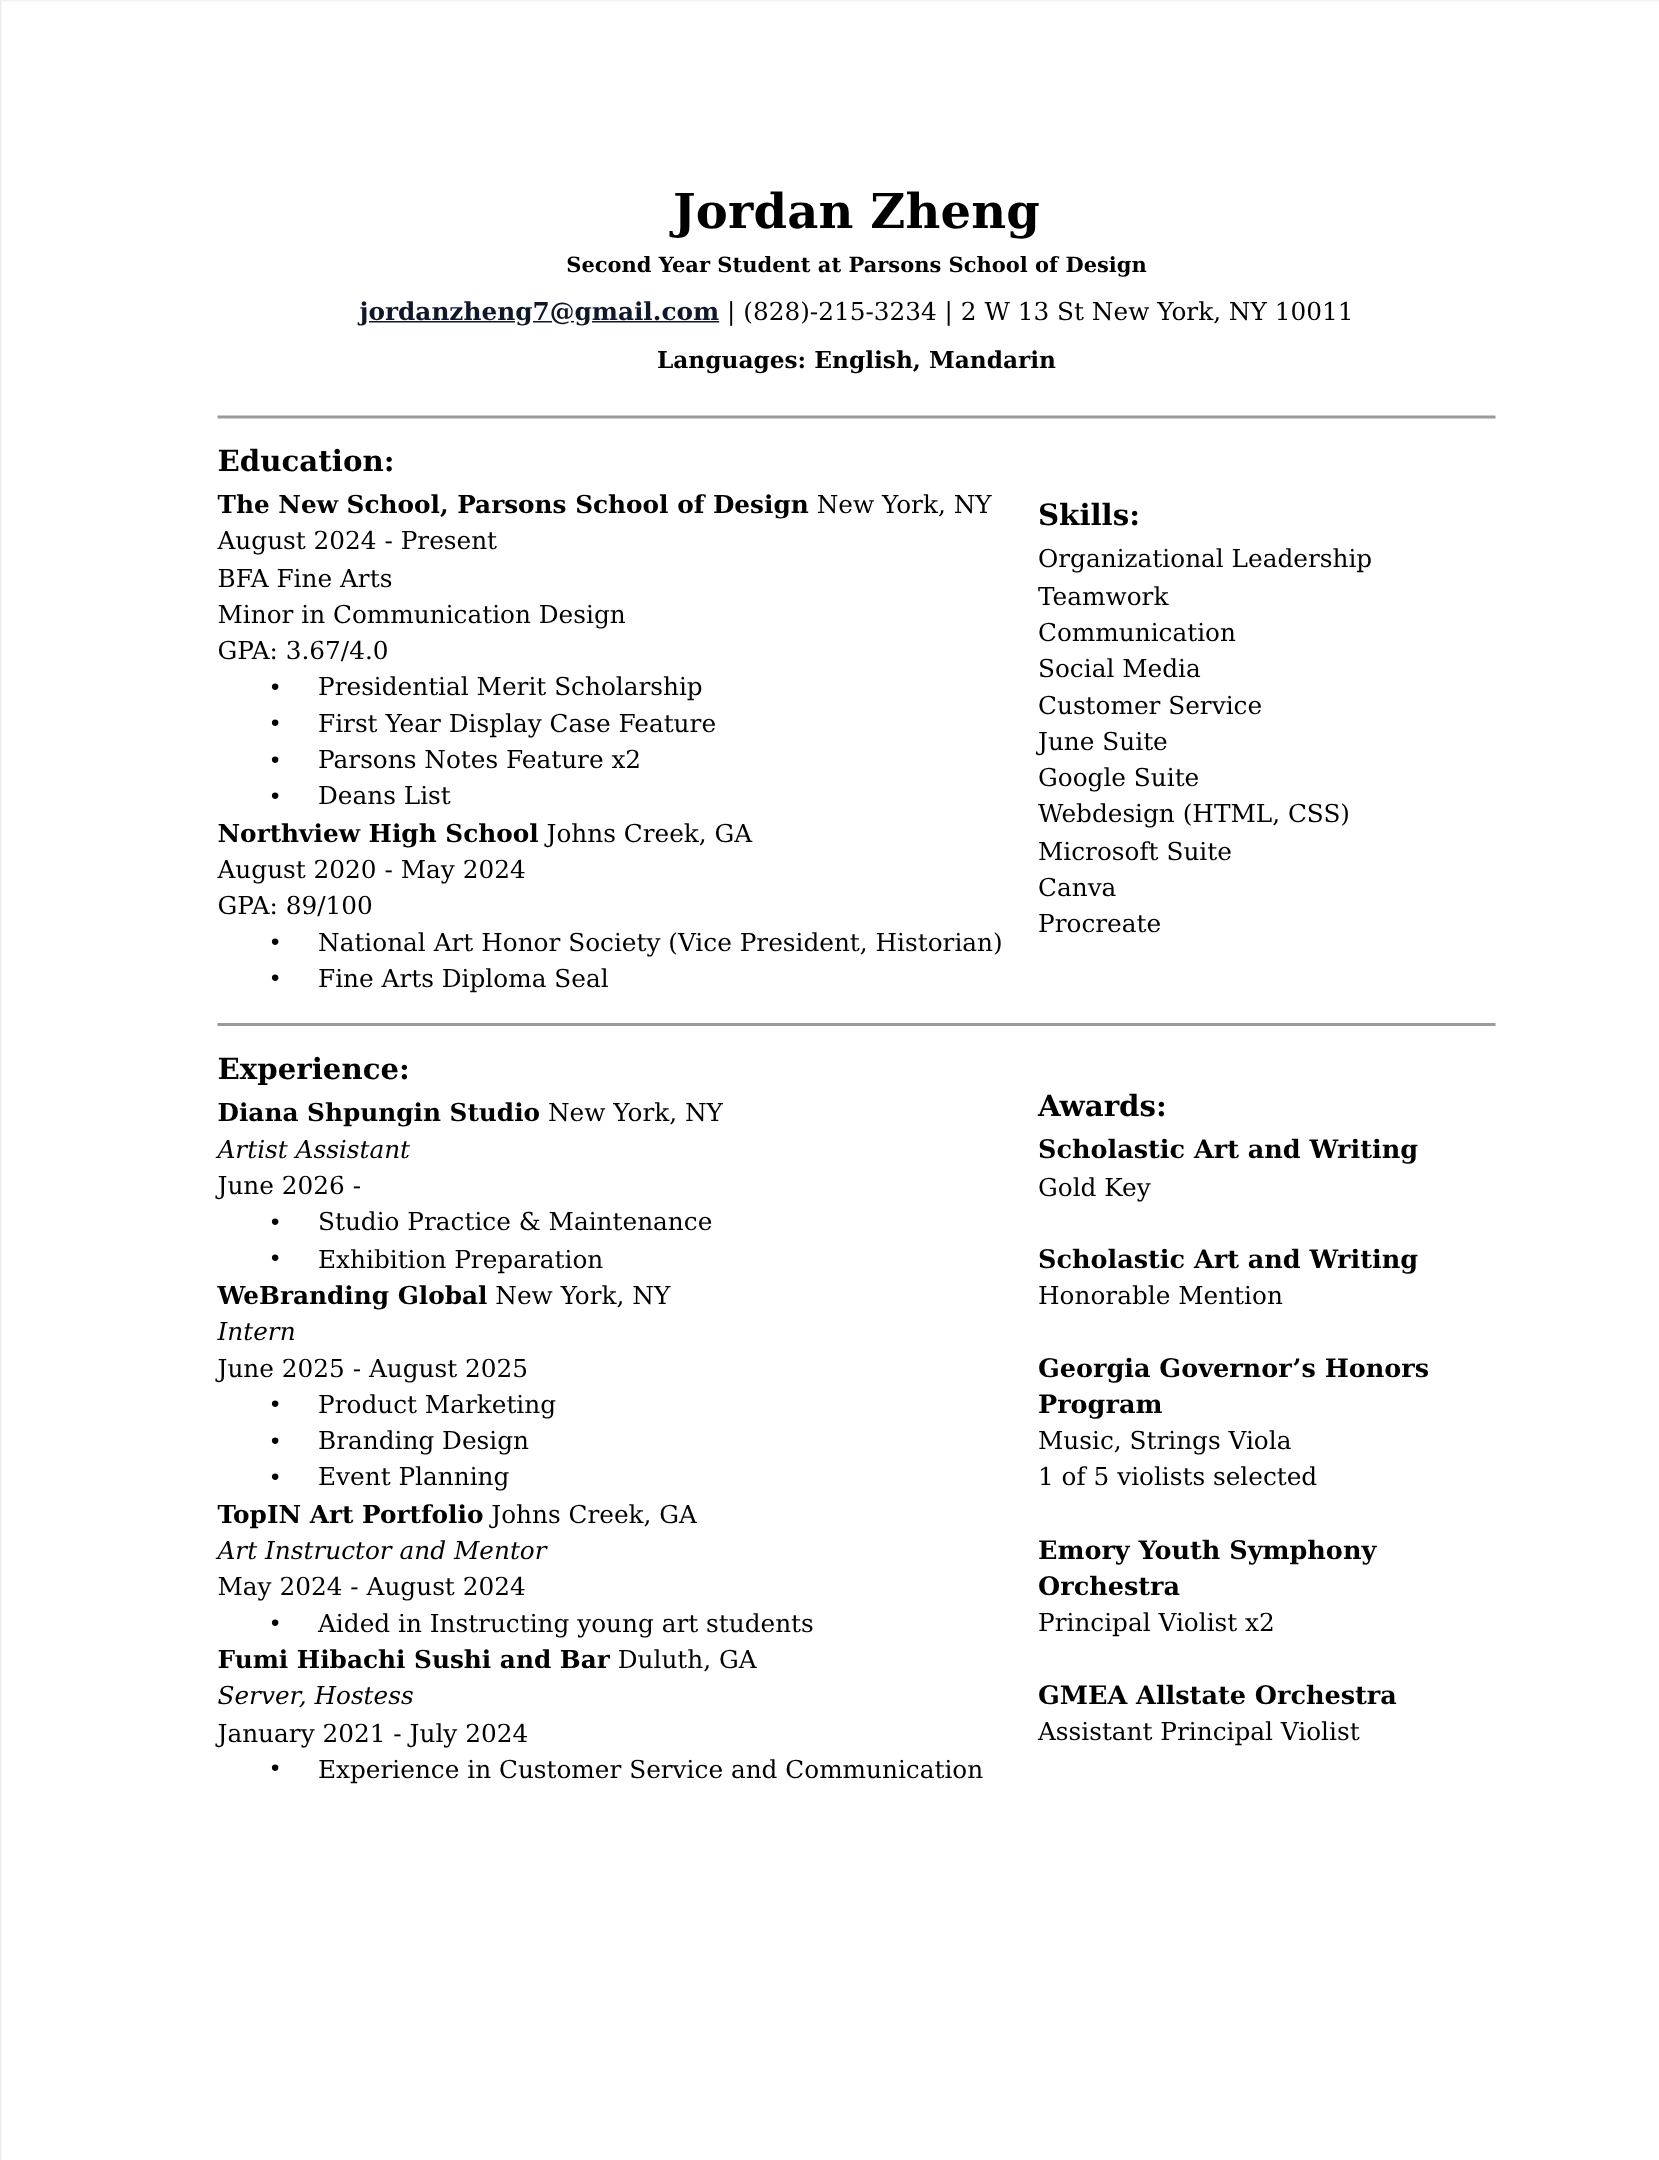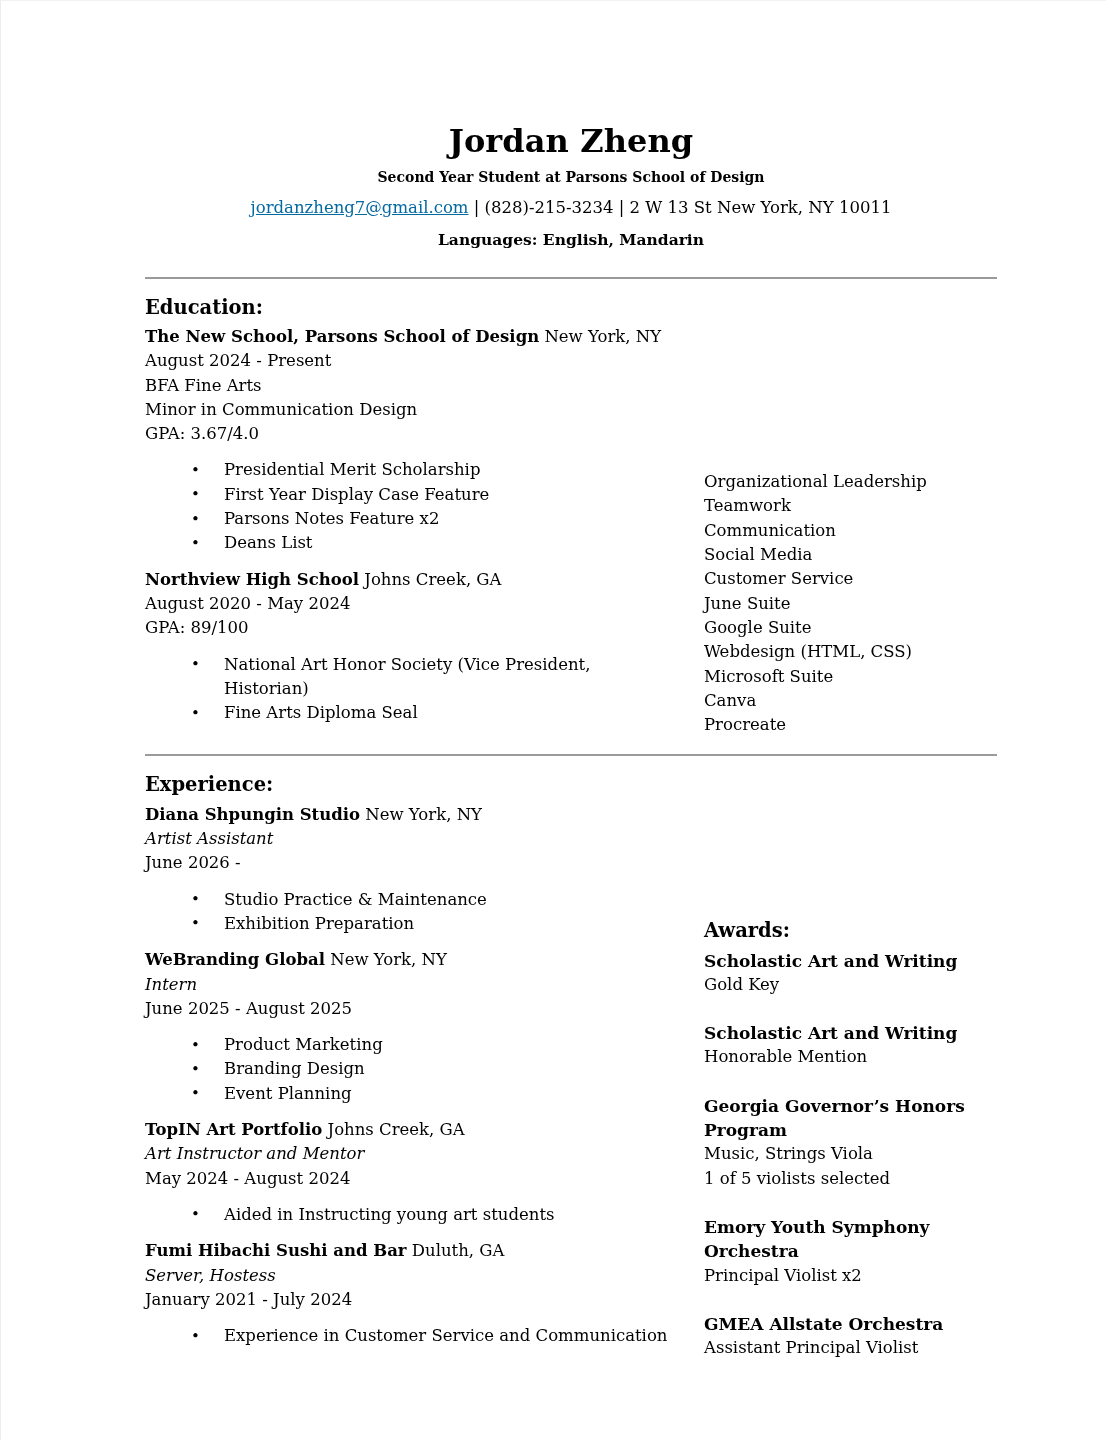--- a/index.html
+++ b/index.html
@@ -39,44 +39,44 @@
     font-weight: 700;
     margin-top: 8px;
     line-height: 1.2;
   }
   .contact {
     font-size: 16.5px;
     margin-top: 12px;
     line-height: 1.25;
   }
   .contact a {
-    color: #0369a1;
+    color: #0f172a;
     text-decoration: underline;
+    font-weight: bold;
   }
   .languages {
     font-size: 15.5px;
     font-weight: 700;
     margin-top: 12px;
     line-height: 1.25;
   }
 
   
   .rule {
     height: 0;
     border-top: 2px solid #9a9a9a;
     margin: 0;
   }
   .rule-1 { margin-top: 27px; }
   .rule-2 { margin-top: 17px; }
 
   
   .cols {
     display: flex;
-    align-items: flex-end;
-    gap: 12px;
+    align-items: center;
   }
   .col-left  { width: 547px; flex: none; }
   .col-right { width: 305px; flex: none; }
 
   .section-head {
     font-size: 19.5px;
     font-weight: 700;
     line-height: 1.2;
     margin-top: 17px;
     margin-bottom: 6px;
@@ -86,21 +86,21 @@
     font-size: 16.5px;
     line-height: 24.3px;
     white-space: pre-wrap;
   }
   .line.it  { font-style: italic; }
   .org { font-weight: 700; }
   .loc { font-weight: 400; margin-top: 36px; }
 
   ul.bullets {
     list-style: none;
-    margin: 12px;
+    margin: 0;
     padding: 0;
   }
   ul.bullets li {
     position: relative;
     font-size: 16.5px;
     line-height: 24.3px;
     padding-left: 67px;
   }
   ul.bullets li::before {
     content: "\2022";
@@ -166,20 +166,21 @@
           <div class="line">August 2020 - May 2024</div>
           <div class="line">GPA: 89/100</div>
           <ul class="bullets">
             <li>National Art Honor Society (Vice President, Historian)</li>
             <li>Fine Arts Diploma Seal</li>
           </ul>
         </div>
       </div>
 
       <div class="col-right">
+        <div class="section-head">Skills:</div>
         <div class="skill">Organizational Leadership</div>
         <div class="skill">Teamwork</div>
         <div class="skill">Communication</div>
         <div class="skill">Social Media</div>
         <div class="skill">Customer Service</div>
         <div class="skill">June Suite</div>
         <div class="skill">Google Suite</div>
         <div class="skill">Webdesign (HTML, CSS)</div>
         <div class="skill">Microsoft Suite</div>
         <div class="skill">Canva</div>

